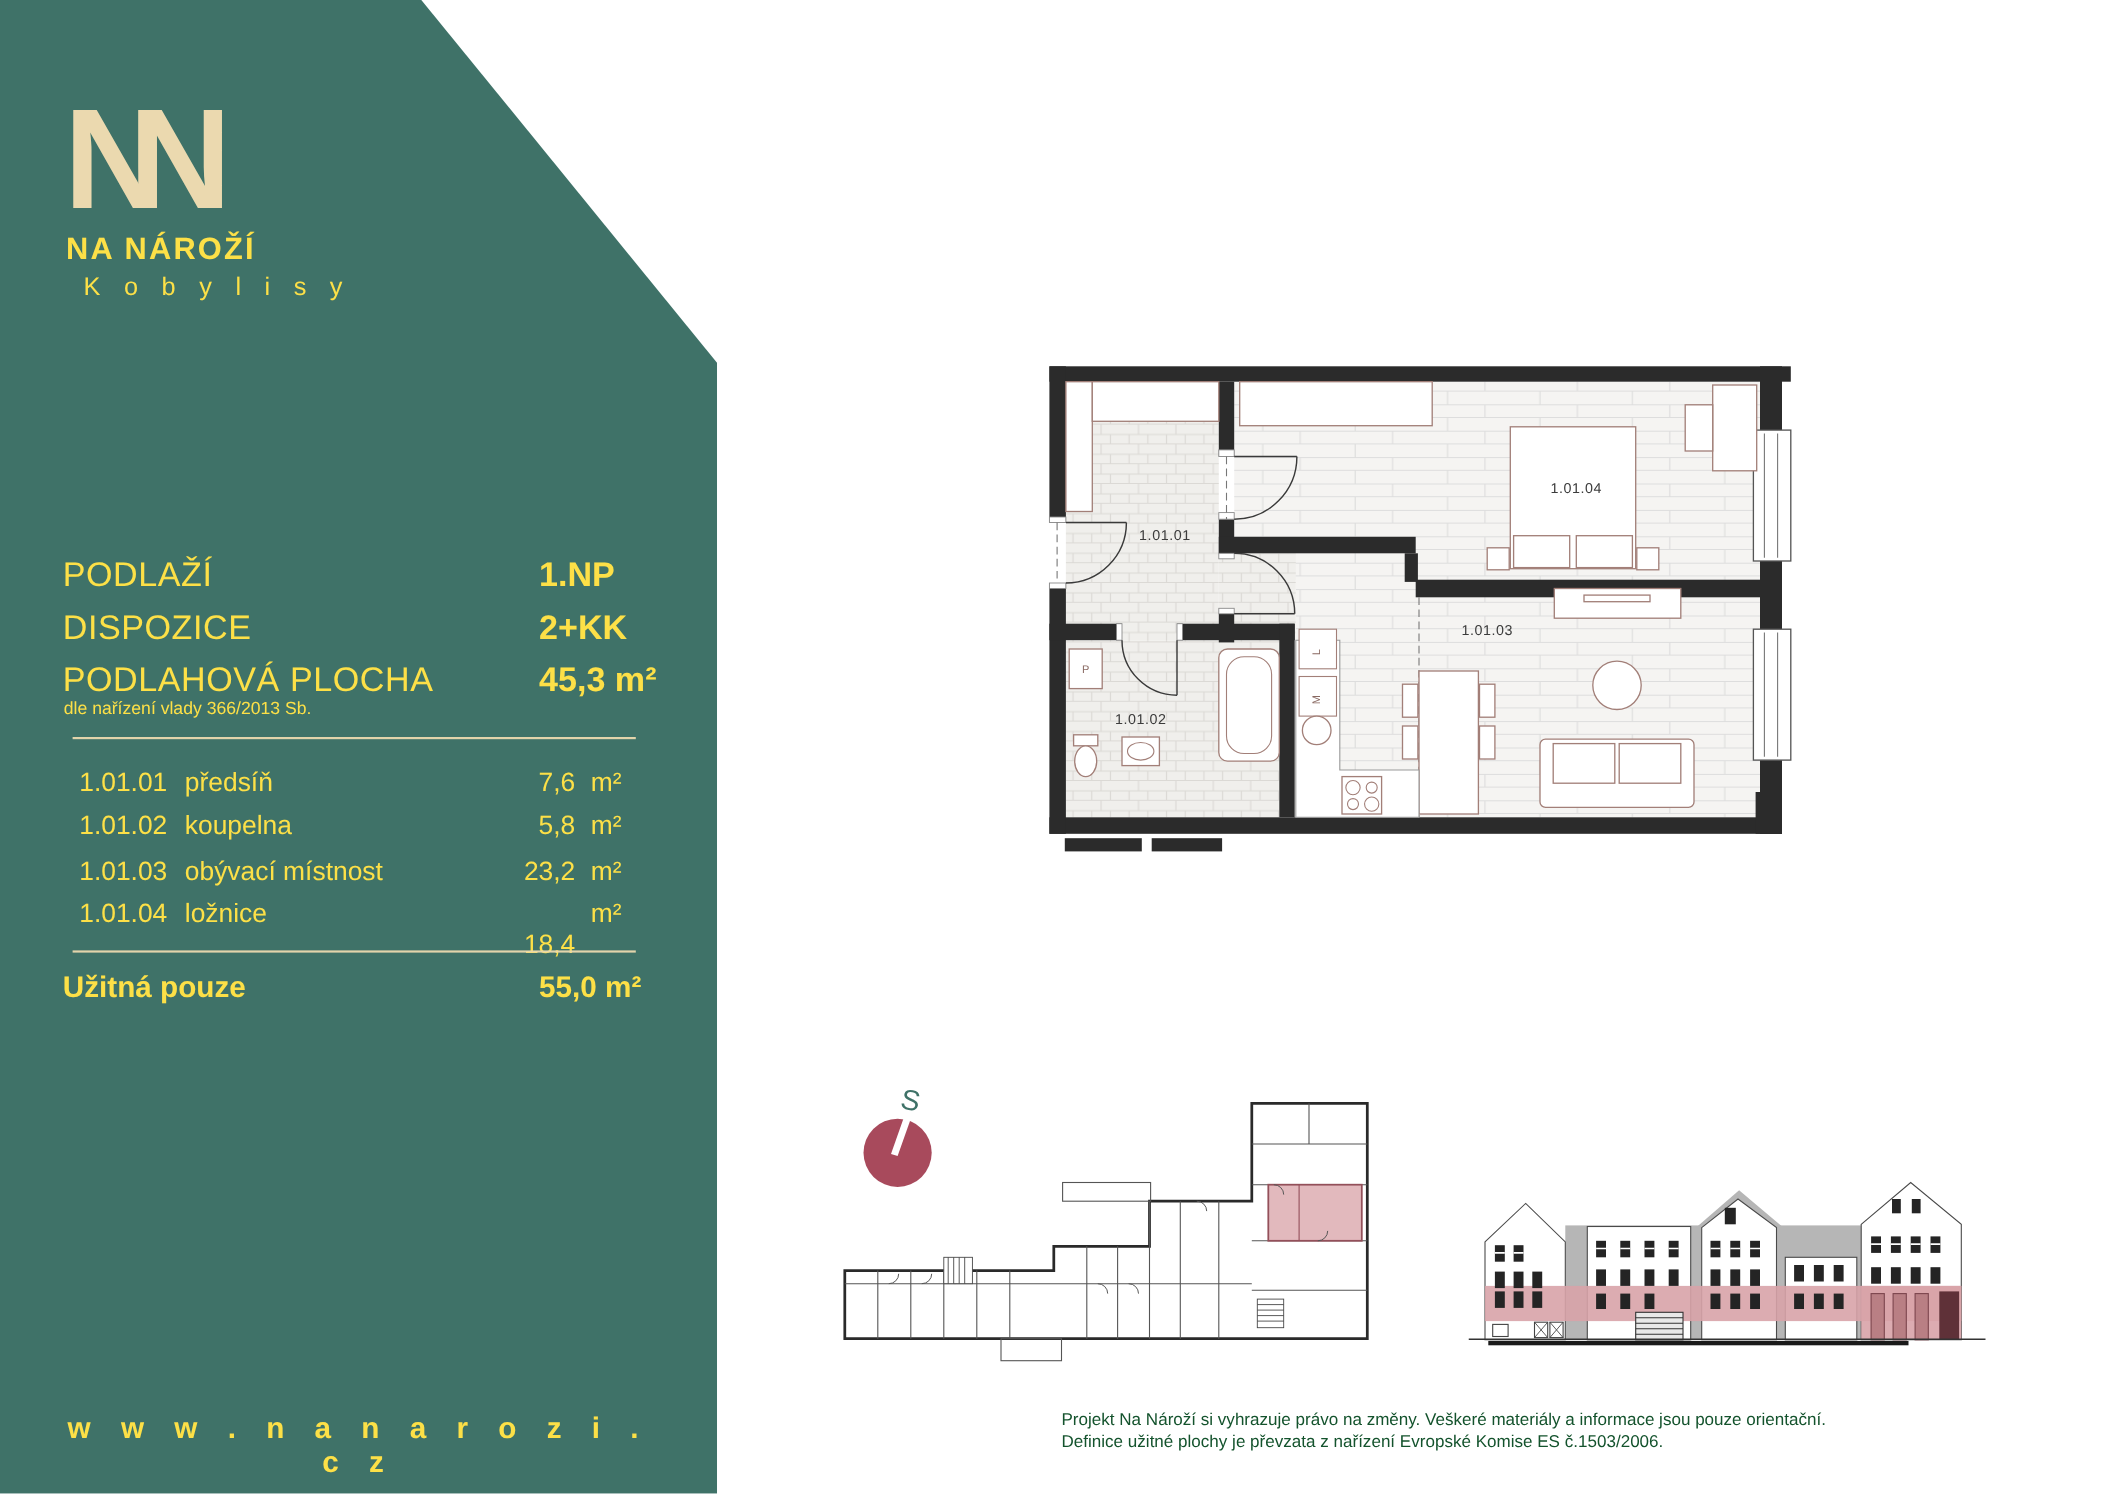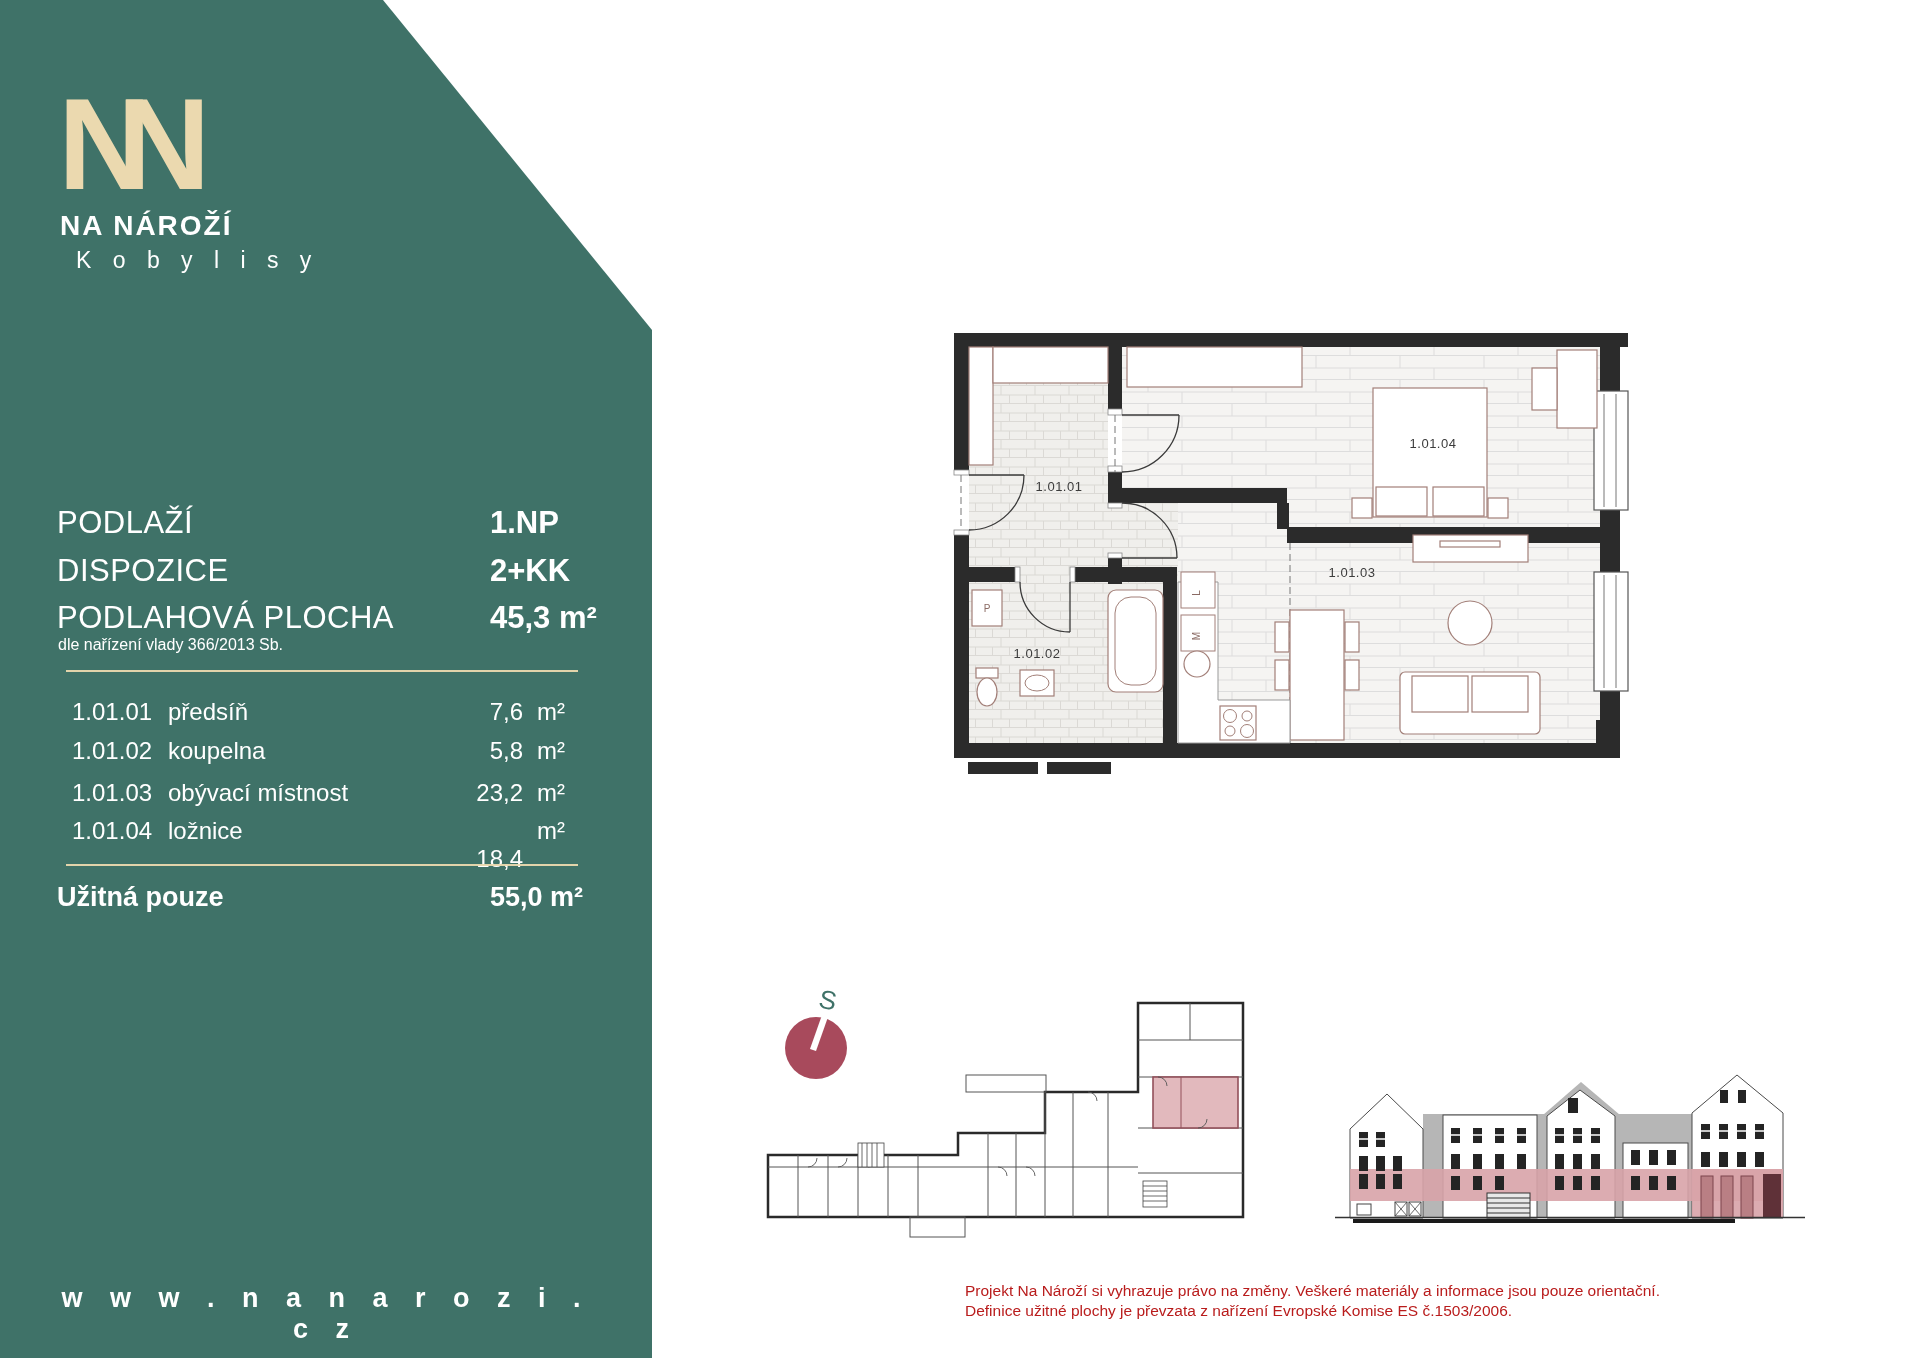--- a/index.html
+++ b/index.html
@@ -2,41 +2,41 @@
 <html><head>
 <meta charset="utf-8">
 <style>
   html,body{margin:0;padding:0;background:#fff;}
   body{width:1920px;height:1358px;position:relative;overflow:hidden;
        font-family:"Liberation Sans",sans-serif;-webkit-font-smoothing:antialiased;}
   .abs{position:absolute;}
   
   #sidebar{left:0;top:0;width:652px;height:1358px;background:#3F7268;
     clip-path:polygon(0 0,383px 0,652px 330px,652px 100%,0 100%);}
-  .cream{color:#ffffff;}
+  .cream{color:#fde047;}
   #brand-name{left:60px;top:210px;font-size:28px;font-weight:bold;letter-spacing:2px;}
   #brand-sub{left:76px;top:247px;font-size:23px;letter-spacing:7.5px;}
   #badge{left:0;top:360px;width:277px;height:97px;background:#B04F60;
     clip-path:polygon(0 0,233px 0,277px 50px,277px 100%,0 100%);}
   #badge span{position:absolute;left:57px;top:0;line-height:97px;font-size:42px;font-weight:bold;letter-spacing:1px;}
   .info-label{left:57px;font-size:31px;letter-spacing:0.5px;}
   .info-value{left:490px;font-size:31px;font-weight:bold;}
   #info-note{left:58px;top:636px;font-size:16px;}
   .divider{left:66px;width:512px;height:2px;background:#EBD9AF;opacity:.95;}
   .room-row{font-size:24px;}
   .room-code{left:72px;}
   .room-name{left:168px;}
   .room-area{left:423px;width:100px;text-align:right;}
   .room-unit{left:537px;}
   #total-label{left:57px;top:882px;font-size:27px;font-weight:bold;}
   #total-value{left:490px;top:882px;font-size:27px;font-weight:bold;}
   #website{left:56px;top:1283px;width:540px;text-align:center;
     font-size:27px;font-weight:bold;letter-spacing:10px;cursor:pointer;}
   
-  #disclaimer{left:965px;top:1281px;width:790px;font-size:15.5px;line-height:19.5px;color:#b91c1c;}
+  #disclaimer{left:965px;top:1281px;width:790px;font-size:15.5px;line-height:19.5px;color:#14532d;}
   svg text{font-family:"Liberation Sans",sans-serif;}
   .planlbl{font-size:13px;fill:#3c3c3c;letter-spacing:0.5px;}
   .fixlbl{font-size:10px;fill:#8a6a63;}
 </style>
 </head>
 <body>
 
 <div id="sidebar" class="abs">
 
   <svg class="abs" style="left:58px;top:78px;" width="152" height="126" viewBox="0 0 162 128">

